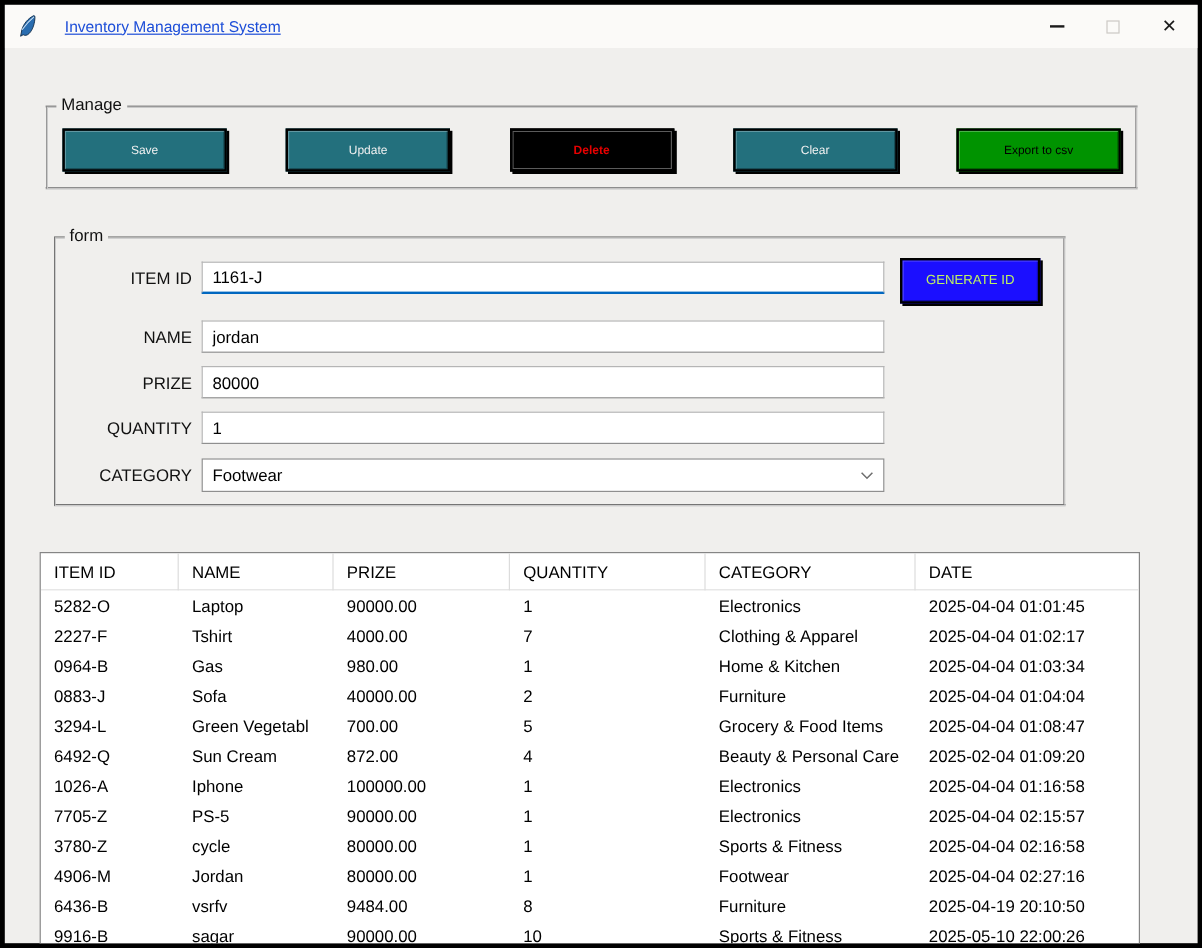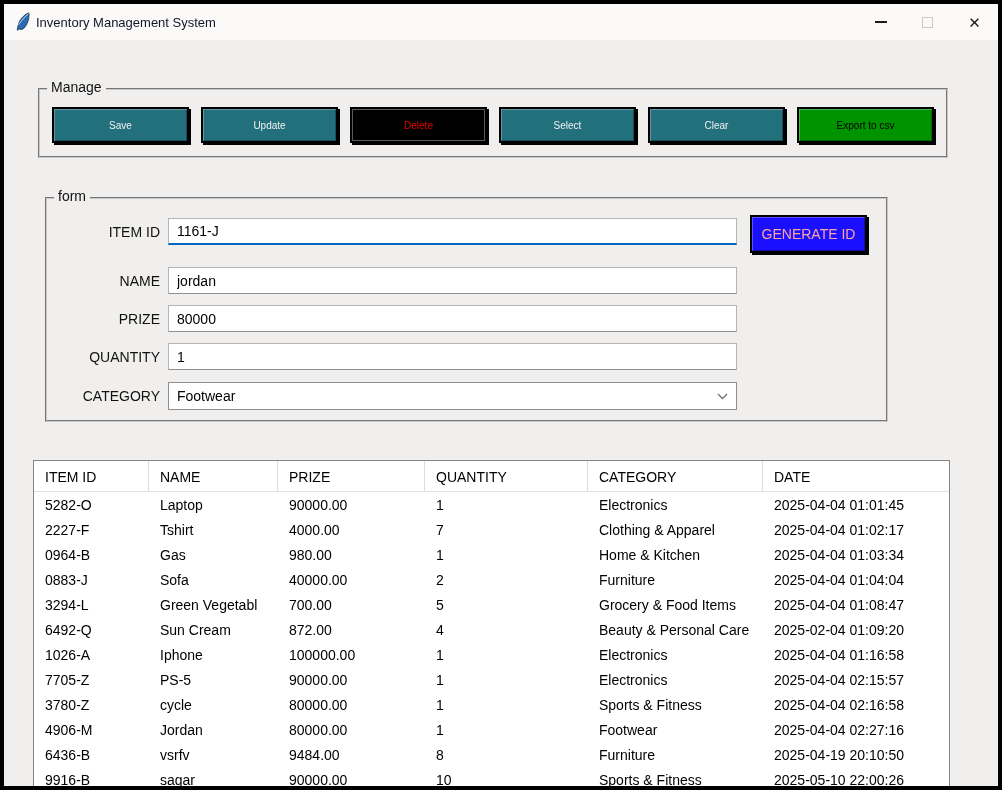--- a/index.html
+++ b/index.html
@@ -6,60 +6,60 @@
   *{box-sizing:border-box;}
   .window{
     position:relative;width:1002px;height:790px;
     border:4px solid #000;background:var(--window-bg,#f0efed);
     font-family:"Liberation Sans",sans-serif;overflow:hidden;
   }
   
   .titlebar{position:absolute;left:0;top:0;right:0;height:36px;
     background:var(--titlebar-bg,#fbfaf8);display:flex;align-items:center;}
   .title-icon{margin-left:11px;display:flex;align-items:center;}
-  .title-text{margin-left:4px;font-size:13px;color:#0f172a;}
+  .title-text{margin-left:22px;font-size:13px;color:#1d4ed8;text-decoration:underline;}
   .controls{margin-left:auto;display:flex;height:100%;}
   .ctrl{width:47px;height:100%;display:flex;align-items:center;justify-content:center;cursor:default;}
   .min-line{width:12px;height:1.5px;background:#1b1b1b;display:block;}
   .max-box{width:11px;height:11px;border:1.5px solid #ccc9c5;display:block;}
   .close-glyph{font-size:15px;color:#1b1b1b;line-height:1;}
   
   .frame{position:absolute;border:2px groove #c9c9c9;}
   .frame-label{position:absolute;top:-11px;left:7px;background:var(--window-bg,#f0efed);
     padding:0 4px;font-size:14px;color:#111;}
   
   .manage-frame{left:34px;top:84px;width:910px;height:70px;}
   .btn-row{display:flex;justify-content:space-between;padding:17px 12px 0 12px;}
   .btn{
     width:137px;height:36px;display:flex;align-items:center;justify-content:center;
     font-family:inherit;font-size:10px;border:2px solid #000;
     box-shadow:2px 2px 0 #000, inset 1px 1px 0 rgba(255,255,255,.28), inset -1px -1px 0 rgba(0,0,0,.30);
     cursor:pointer;user-select:none;
   }
   .btn-teal{background:var(--button-teal,#23707d);color:#f1f1f1;}
   .btn-delete{background:var(--delete-bg,#000);color:var(--delete-text,#e60000);
-    box-shadow:2px 2px 0 #000, inset 0 0 0 1px #5b5b5b;}
+    box-shadow:2px 2px 0 #000, inset 0 0 0 1px #5b5b5b;font-weight:bold;}
   .btn-export{background:var(--export-green,#009300);color:#000000;}
   
   .form-frame{left:41px;top:193px;width:843px;height:225px;}
   .form-row{position:absolute;left:0;display:flex;align-items:center;}
   .f-label{width:113px;text-align:right;font-size:14px;color:#111;flex:none;}
   .entry{
     margin-left:8px;width:569px;height:27px;background:#fff;
     border:1px solid #b5b5b5;border-bottom:1px solid #8f8f8f;
     font-family:inherit;font-size:14px;padding:0 8px;color:#000;outline:none;flex:none;
   }
   .entry.focused{border-bottom:2px solid var(--focus-underline,#0067c0);}
   .combo{
     margin-left:8px;width:569px;height:28px;background:#fff;border:1px solid #8f8f8f;
     display:flex;align-items:center;justify-content:space-between;padding:0 8px;
     font-size:14px;color:#000;cursor:default;flex:none;
   }
   .btn-generate{position:absolute;left:703px;top:16px;width:117px;height:38px;
-    background:var(--generate-blue,#1b0fff);color:#fca5a5;font-size:14px;}
+    background:var(--generate-blue,#1b0fff);color:#bef264;font-size:11px;}
   
   .table{position:absolute;left:29px;top:456px;width:917px;height:330px;
     background:#fff;border:1px solid #858585;overflow:hidden;}
   .tgrid{display:grid;grid-template-columns:115px 129px 147px 163px 175px 188px;align-items:center;}
   .thead{height:31px;border-bottom:1px solid #e2e2e2;}
   .th{height:31px;display:flex;align-items:center;padding-left:11px;font-size:14px;color:#000;
     border-right:1px solid #dcdcdc;overflow:hidden;white-space:nowrap;}
   .th:last-child{border-right:none;}
   .trow{height:25px;}
   .td{padding-left:11px;font-size:14px;color:#000;white-space:nowrap;overflow:hidden;}
@@ -89,21 +89,20 @@
       </div>
     </div>
   </div>
 
   <div class="frame manage-frame">
     <span class="frame-label">Manage</span>
     <div class="btn-row">
       <button class="btn btn-teal">Save</button>
       <button class="btn btn-teal">Update</button>
       <button class="btn btn-delete">Delete</button>
-      <button class="btn btn-teal">Select</button>
       <button class="btn btn-teal">Clear</button>
       <button class="btn btn-export">Export to csv</button>
     </div>
   </div>
 
   <div class="frame form-frame">
     <span class="frame-label">form</span>
 
     <div class="form-row" style="top:19px;">
       <span class="f-label">ITEM ID</span>

